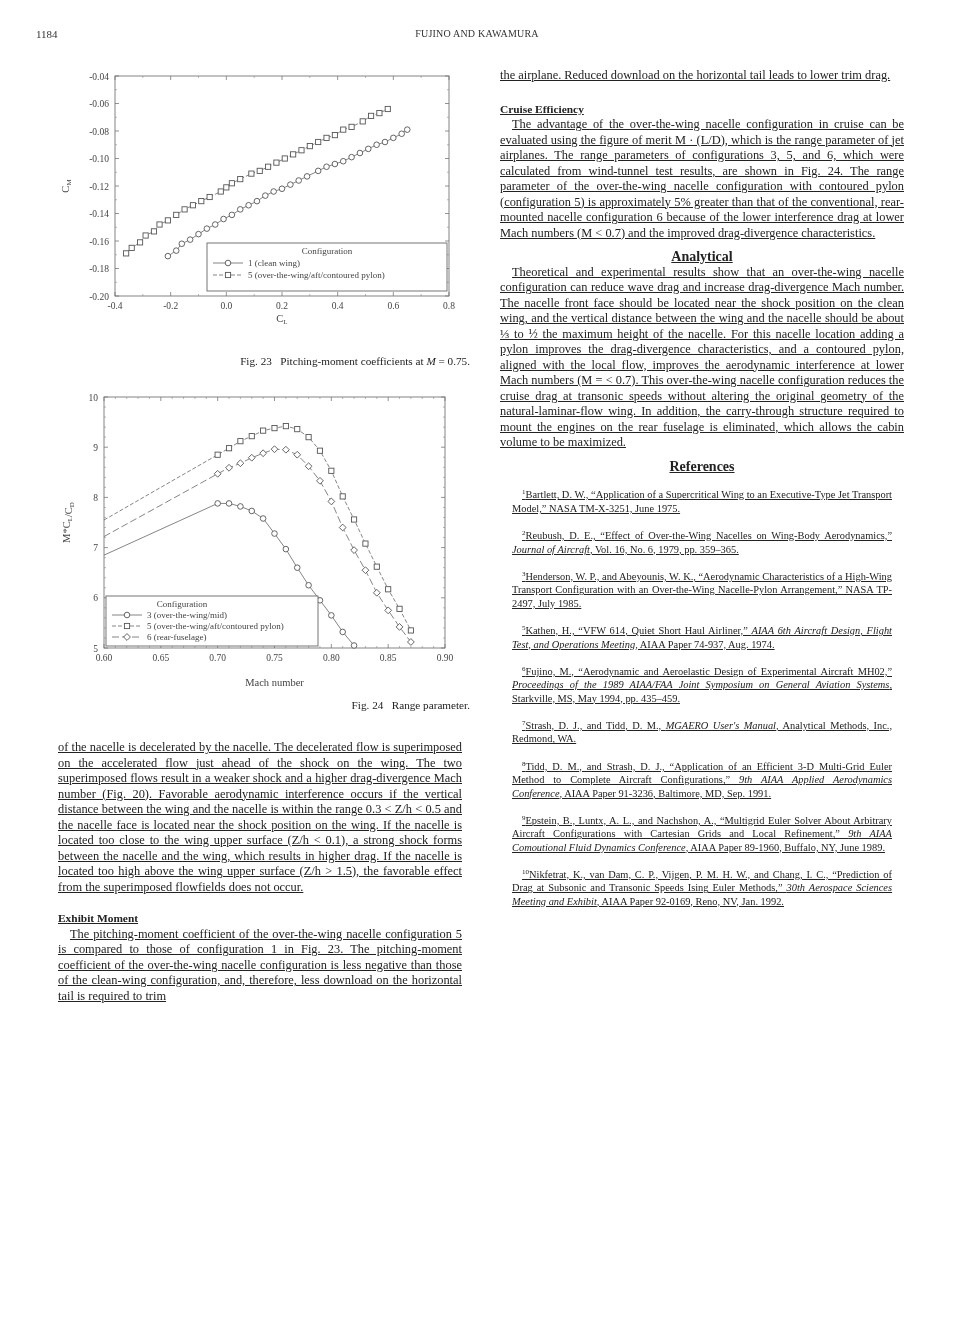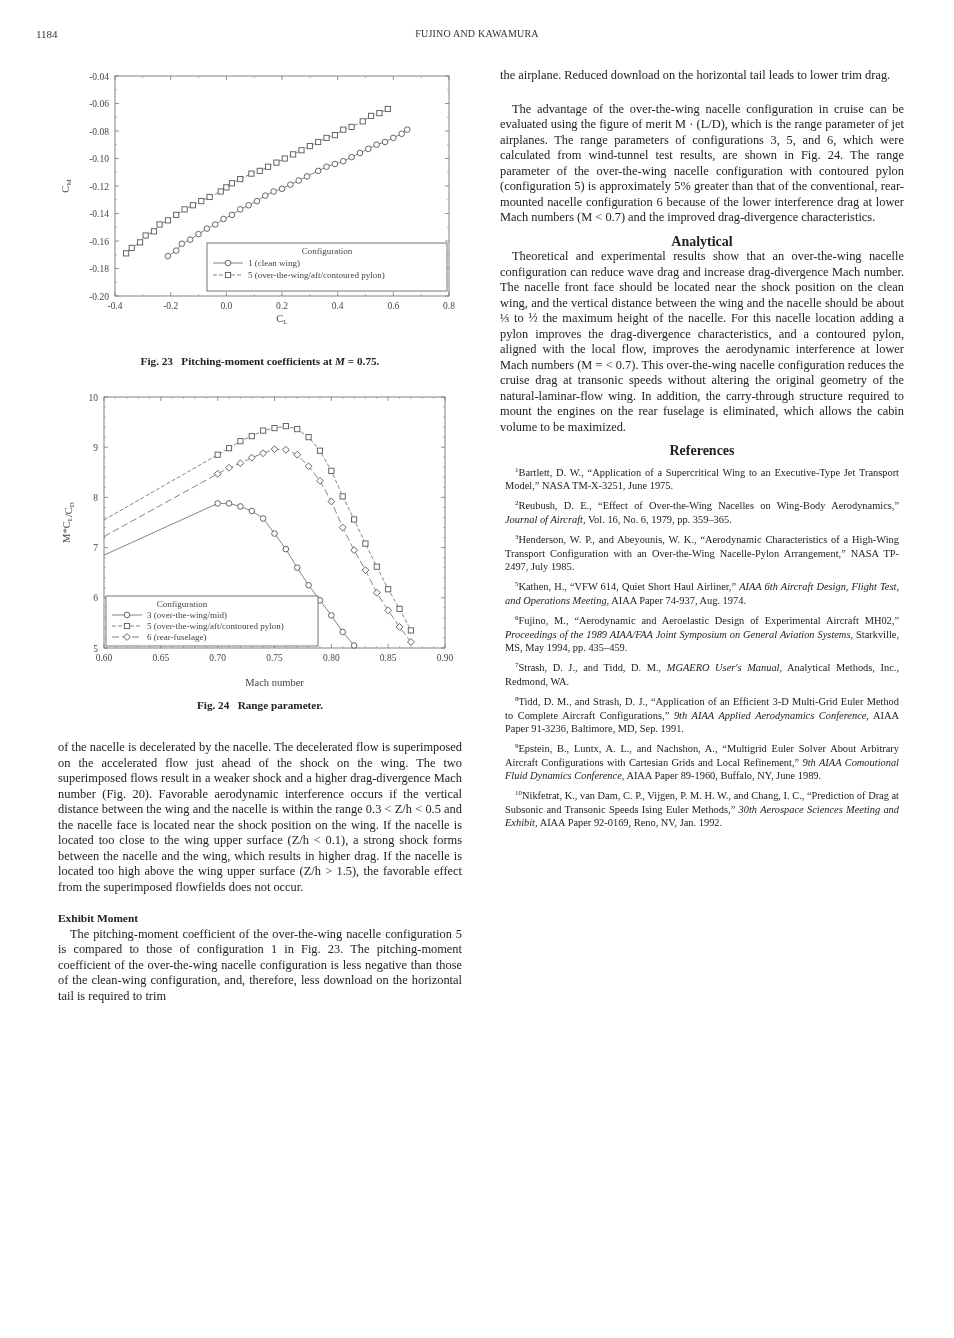--- a/index.html
+++ b/index.html
@@ -3,29 +3,29 @@
 <meta charset="utf-8">
 <style>
   html, body { margin: 0; padding: 0; background: #ffffff; }
   body { width: 954px; height: 1338px; position: relative; overflow: hidden;
          font-family: "Liberation Serif", "DejaVu Serif", serif; color: #222; }
   .runhead { position: absolute; top: 28px; font-size: 11px; color: #333; }
   #page-num { left: 36px; }
   #running-title { left: 0; width: 954px; text-align: center; font-size: 10px; letter-spacing: 0.2px; }
   .fig { position: absolute; }
   .fig svg { position: absolute; left: 0; top: 0; overflow: visible; }
-  .caption { position: absolute; font-size: 11.2px; font-weight: bold; text-align: center; white-space: nowrap; }
+  .caption { position: absolute; font-size: 11.2px; font-weight: normal; text-align: right; white-space: nowrap; }
   .caption .it { font-style: italic; }
   .col { position: absolute; font-size: 12.4px; line-height: 15.5px; text-align: justify; }
-  .col p { margin: 0; text-indent: 12px; }
+  .col p { margin: 0; text-indent: 12px; text-decoration: underline; }
   .col p.noind { text-indent: 0; }
   .subhead { font-weight: bold; font-size: 11.4px; margin: 0; }
   .sechead { font-weight: bold; font-size: 14px; text-align: center; margin: 0; }
   .refs { font-size: 10.4px; line-height: 13.2px; }
-  .refs p { text-indent: 10px; margin: 5px; }
+  .refs p { text-indent: 10px; margin: 12px; }
   .refs sup { font-size: 7px; }
   .refs .ital { font-style: italic; }
   .ital { font-style: italic; }
   .tick { font-family: "Liberation Serif", serif; font-size: 9.5px; fill: #444; }
   .axlab { font-family: "Liberation Serif", serif; font-size: 10.5px; fill: #444; }
   .leg { font-family: "Liberation Serif", serif; font-size: 9px; fill: #444; }
 </style>
 </head>
 <body>
 
@@ -410,20 +410,21 @@
 <div class="col" style="left:58px;top:740px;width:404px;">
   <p class="noind">of the nacelle is decelerated by the nacelle. The decelerated flow is superimposed on the accelerated flow just ahead of the shock on the wing. The two superimposed flows result in a weaker shock and a higher drag-divergence Mach number (Fig. 20). Favorable aerodynamic interference occurs if the vertical distance between the wing and the nacelle is within the range 0.3 &lt; Z/h &lt; 0.5 and the nacelle face is located near the shock position on the wing. If the nacelle is located too close to the wing upper surface (Z/h &lt; 0.1), a strong shock forms between the nacelle and the wing, which results in higher drag. If the nacelle is located too high above the wing upper surface (Z/h &gt; 1.5), the favorable effect from the superimposed flowfields does not occur.</p>
   <div style="height:16px"></div>
   <p class="subhead noind">Exhibit Moment</p>
   <p>The pitching-moment coefficient of the over-the-wing nacelle configuration 5 is compared to those of configuration 1 in Fig. 23. The pitching-moment coefficient of the over-the-wing nacelle configuration is less negative than those of the clean-wing configuration, and, therefore, less download on the horizontal tail is required to trim</p>
 </div>
 
 <div class="col" style="left:500px;top:68px;width:404px;">
   <p class="noind">the airplane. Reduced download on the horizontal tail leads to lower trim drag.</p>
   <div style="height:18px"></div>
+  <p class="subhead noind">Cruise Efficiency</p>
   <p>The advantage of the over-the-wing nacelle configuration in cruise can be evaluated using the figure of merit M · (L/D), which is the range parameter of jet airplanes. The range parameters of configurations 3, 5, and 6, which were calculated from wind-tunnel test results, are shown in Fig. 24. The range parameter of the over-the-wing nacelle configuration with contoured pylon (configuration 5) is approximately 5% greater than that of the conventional, rear-mounted nacelle configuration 6 because of the lower interference drag at lower Mach numbers (M &lt; 0.7) and the improved drag-divergence characteristics.</p>
   <div style="height:8px"></div>
   <p class="sechead noind">Analytical</p>
   <p>Theoretical and experimental results show that an over-the-wing nacelle configuration can reduce wave drag and increase drag-divergence Mach number. The nacelle front face should be located near the shock position on the clean wing, and the vertical distance between the wing and the nacelle should be about ⅓ to ½ the maximum height of the nacelle. For this nacelle location adding a pylon improves the drag-divergence characteristics, and a contoured pylon, aligned with the local flow, improves the aerodynamic interference at lower Mach numbers (M = &lt; 0.7). This over-the-wing nacelle configuration reduces the cruise drag at transonic speeds without altering the original geometry of the natural-laminar-flow wing. In addition, the carry-through structure required to mount the engines on the rear fuselage is eliminated, which allows the cabin volume to be maximized.</p>
   <div style="height:8px"></div>
   <p class="sechead noind">References</p>
   <div class="refs" id="refs">
       <p><sup>1</sup>Bartlett, D. W., “Application of a Supercritical Wing to an Executive-Type Jet Transport Model,” NASA TM-X-3251, June 1975.</p>
       <p><sup>2</sup>Reubush, D. E., “Effect of Over-the-Wing Nacelles on Wing-Body Aerodynamics,” <span class="ital">Journal of Aircraft</span>, Vol. 16, No. 6, 1979, pp. 359–365.</p>
       <p><sup>3</sup>Henderson, W. P., and Abeyounis, W. K., “Aerodynamic Characteristics of a High-Wing Transport Configuration with an Over-the-Wing Nacelle-Pylon Arrangement,” NASA TP-2497, July 1985.</p>

